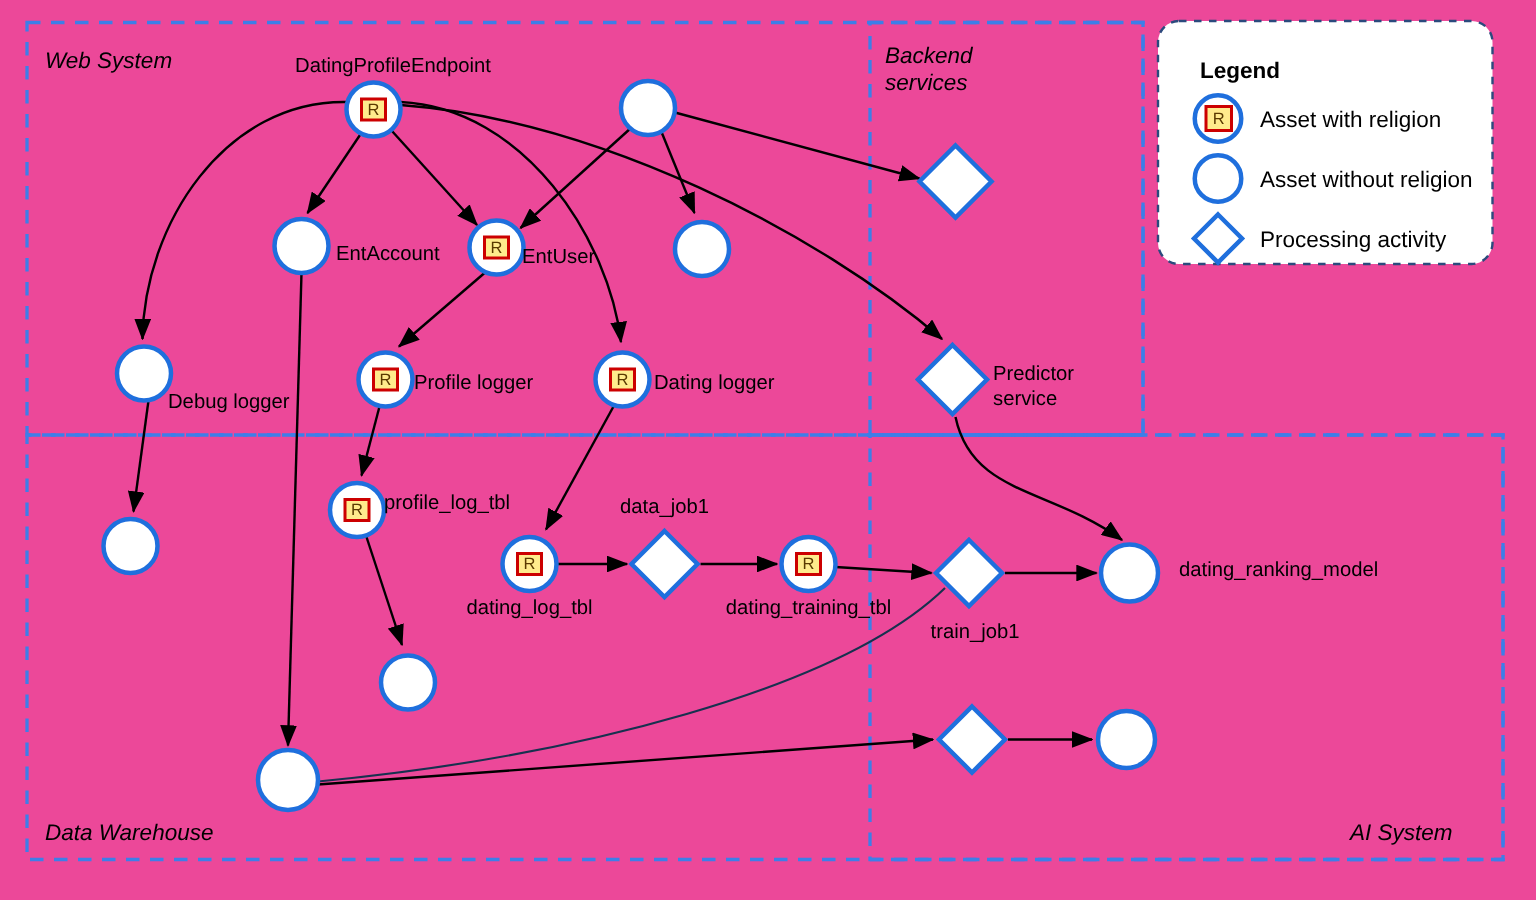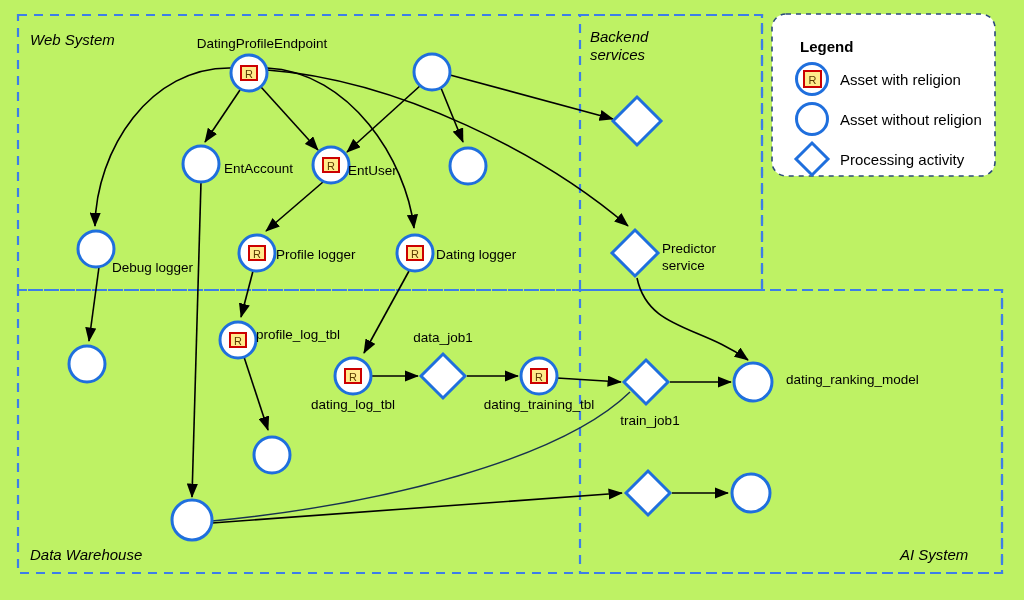--- a/index.html
+++ b/index.html
@@ -8,21 +8,21 @@
     background: #ffffff;
   }
   body {
     font-family: "Liberation Sans", sans-serif;
   }
   #canvas-wrap {
     position: relative;
     width: 1024px;
     height: 600px;
     overflow: hidden;
-    background: #bef264;
+    background: #ec4899;
   }
   svg.diagram {
     position: absolute;
     top: 0;
     left: 0;
     width: 1024px;
     height: 600px;
   }
   .zone-box {
     fill: none;

